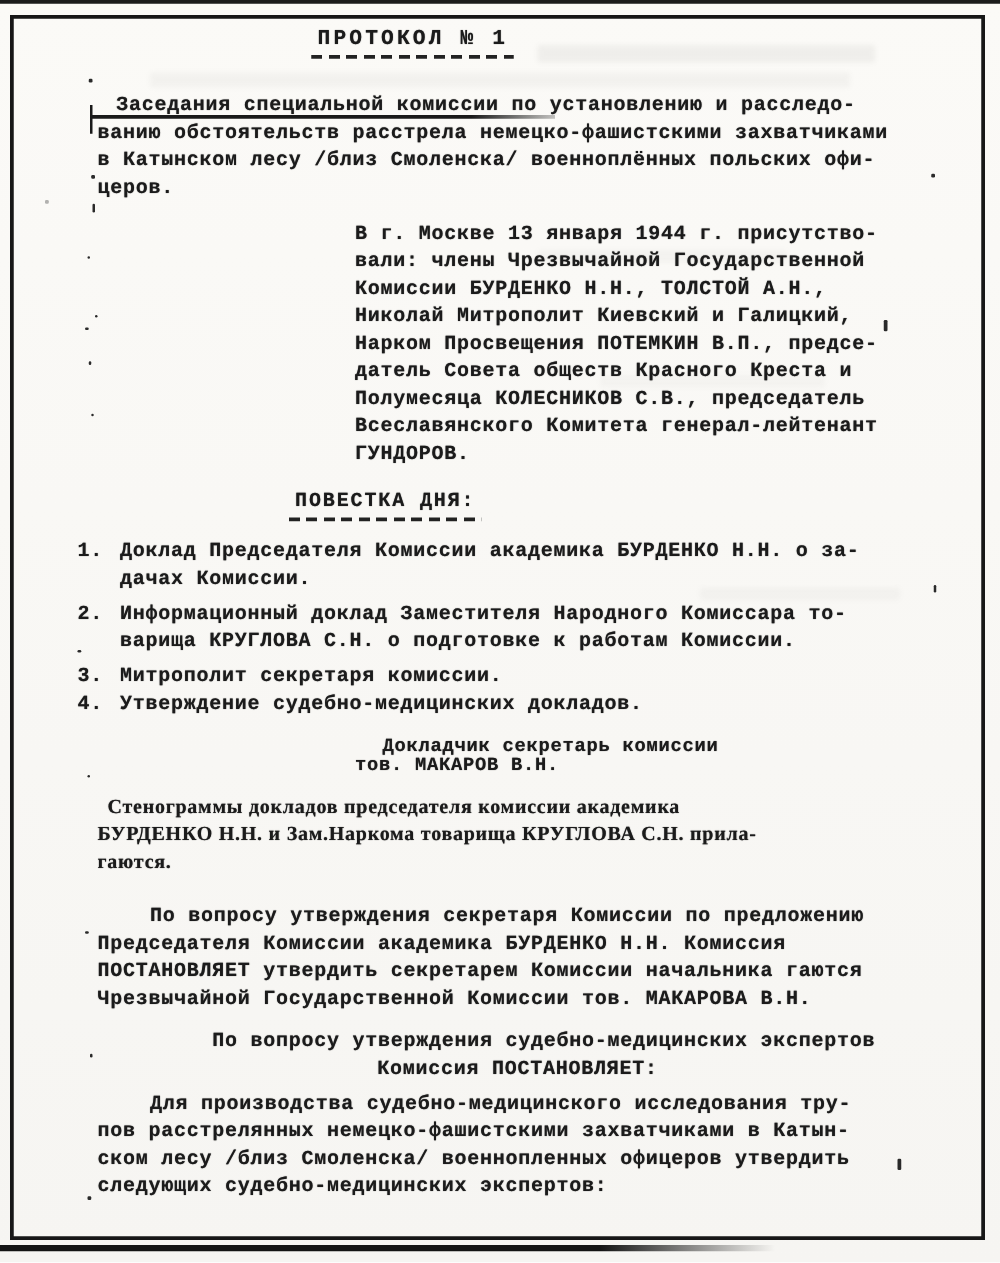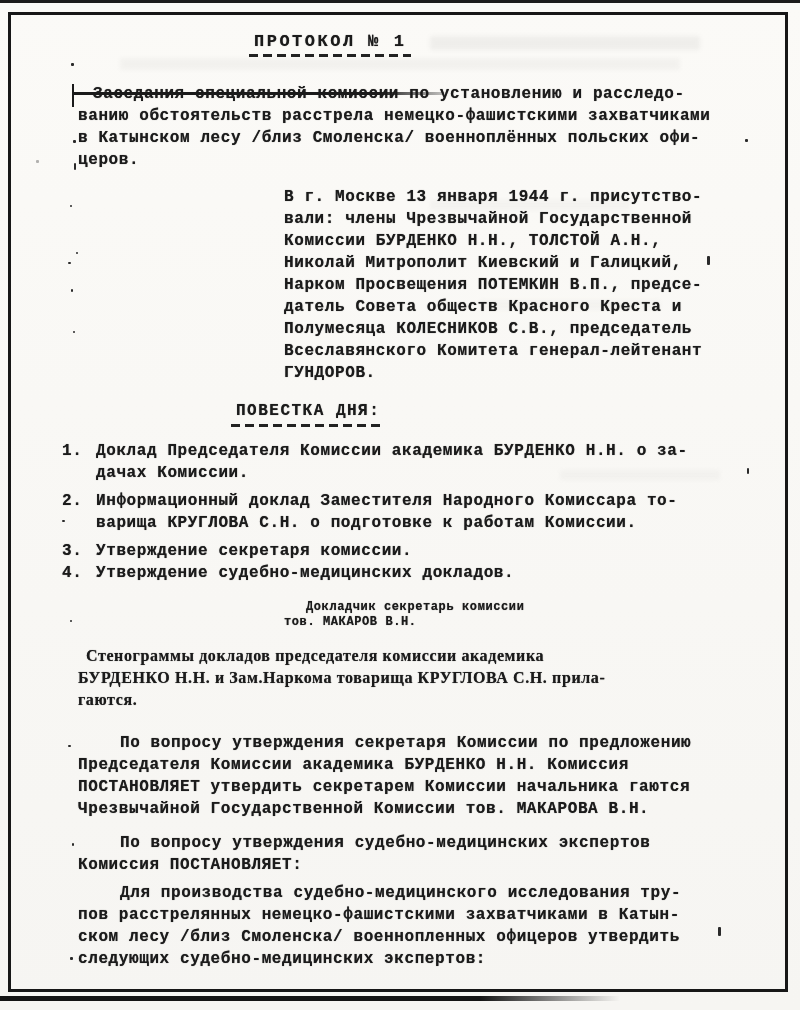--- a/index.html
+++ b/index.html
@@ -22,36 +22,36 @@
     color:#1b1b1b; font-size:16px; line-height:22px; font-weight:700;
     letter-spacing:0.6px; text-shadow:0 0 0.8px rgba(25,25,25,.75);
     filter:blur(0.3px);
   }
   .prewrap { white-space:pre-line; margin:0; }
   .dashline {
     padding:0 5px 5px 5px;
     background-image:repeating-linear-gradient(90deg,#222 0 9px, rgba(0,0,0,0) 9px 14px);
     background-repeat:no-repeat; background-position:0 100%; background-size:100% 3px;
   }
-  .title-row { margin:19px 0 0 171px; line-height:20px; }
+  .title-row { margin:8px 0 0 171px; line-height:20px; }
   .doc-title { font-size:17px; letter-spacing:2.5px; display:inline-block; }
   .intro { margin-top:26px; text-indent:15px; }
   .attendees { margin:15px 0 0 206px; }
   .head-row { margin:16px 0 0 153px; line-height:22px; }
   .agenda-head { display:inline-block; letter-spacing:1.5px;text-align:right; }
   .agenda { margin:13px 0 0 0; padding:0; list-style:none; }
   .agenda-item { display:flex; }
   .agenda-item + .agenda-item { margin-top:6px; }
   .agenda-item.tight { margin-top:0; }
   .agenda-num { flex:0 0 34px; margin-left:-16px; }
   .agenda-text { flex:1; }
-  .speaker { margin:16px 0 0 206px; line-height:15px; font-size:12px; text-indent:22px; }
+  .speaker { margin:16px 0 0 206px; line-height:15px; font-size:15px; text-indent:22px; }
   .p-steno { margin-top:15px; text-indent:8px;font-family:Liberation Serif, serif; }
   .p1 { margin-top:21px; text-indent:42px; }
-  .p2 { margin-top:12px; text-indent:42px; }
+  .p2 { margin-top:12px; text-indent:42px;text-align:center; }
   .p3 { margin-top:6px; text-indent:42px; }
   .strike {
     position:absolute; left:72px; top:92px; width:372px; height:3px;
     background:linear-gradient(90deg,#1a1a1a 0 82%, rgba(26,26,26,.25) 100%);
   }
   .strike-tick { position:absolute; left:72px; top:84px; width:2px; height:23px; background:#1a1a1a; }
   .speck { position:absolute; background:#2a2a2a; border-radius:1px; }
   .ghost { position:absolute; background:#8f8e8a; filter:blur(2px); border-radius:2px; }
 </style>
 </head>
@@ -100,21 +100,21 @@
         <span class="agenda-text prewrap">Доклад Председателя Комиссии академика БУРДЕНКО Н.Н. о за-
 дачах Комиссии.</span>
       </li>
       <li class="agenda-item">
         <span class="agenda-num">2.</span>
         <span class="agenda-text prewrap">Информационный доклад Заместителя Народного Комиссара то-
 варища КРУГЛОВА С.Н. о подготовке к работам Комиссии.</span>
       </li>
       <li class="agenda-item">
         <span class="agenda-num">3.</span>
-        <span class="agenda-text prewrap">Утверждение секретаря комиссии.</span>
+        <span class="agenda-text prewrap">Митрополит секретаря комиссии.</span>
       </li>
       <li class="agenda-item tight">
         <span class="agenda-num">4.</span>
         <span class="agenda-text prewrap">Утверждение судебно-медицинских докладов.</span>
       </li>
     </ol>
 
     <p class="prewrap speaker">Докладчик секретарь комиссии
 тов. МАКАРОВ В.Н.</p>
 

